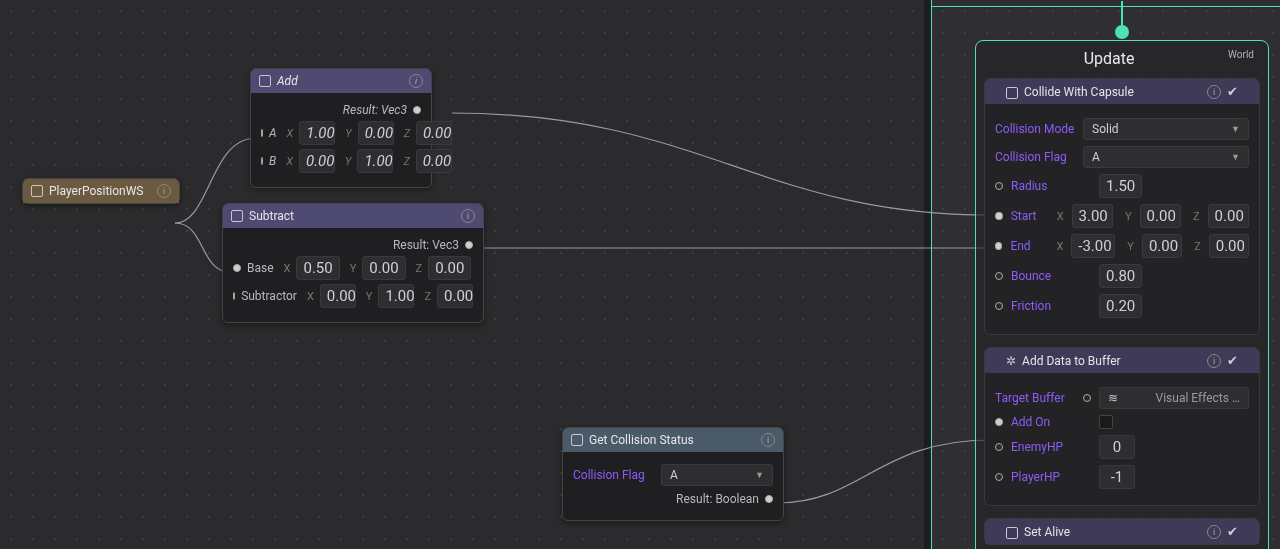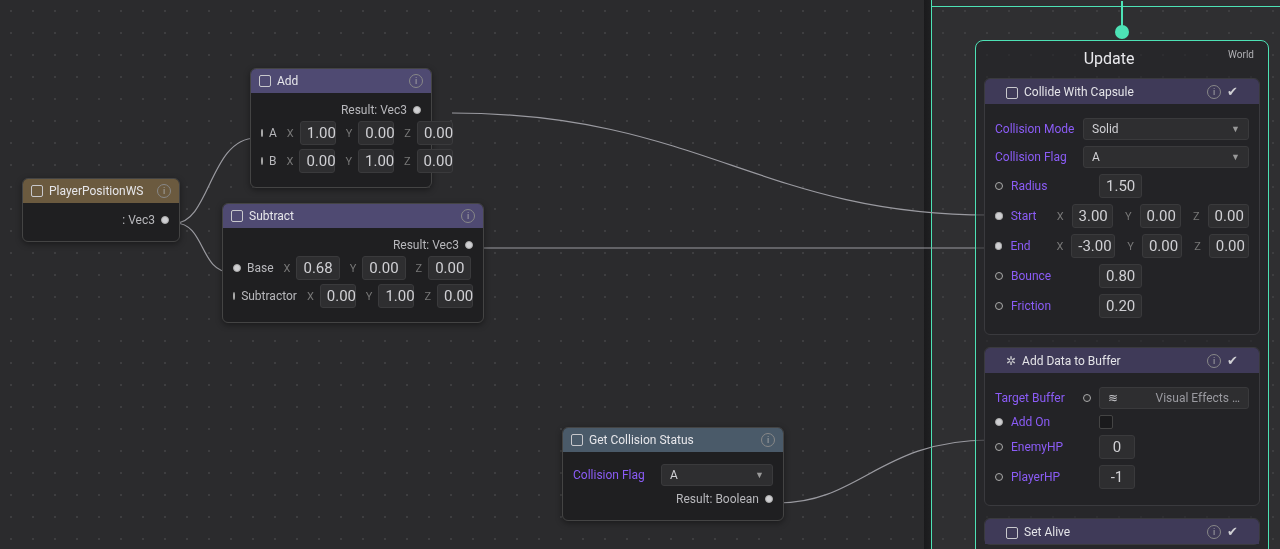--- a/index.html
+++ b/index.html
@@ -109,29 +109,23 @@
   <path d="M476,248 C700,248 760,248 990,248" stroke="#9a9aa0" stroke-width="1.2" fill="none"></path>
   <path d="M778,503 C860,503 880,440 990,440" stroke="#9a9aa0" stroke-width="1.2" fill="none"></path>
 </svg>
 
 <div class="node" style="left:22px; top:178px; width:158px;">
   <div class="node-header hdr-brown">
     <span class="icon-sq"></span>
     <span>PlayerPositionWS</span>
     <span class="info-dot">i</span>
   </div>
-  <div class="node-body">
-    <div class="row out-row">
-      <span class="lbl">: Vec3</span>
-      <span class="port filled"></span>
-    </div>
-  </div>
-</div>
-
-<div class="node" style="left:250px; top:68px; width:182px;">
+</div>
+
+<div class="node" style="left:250px; top:68px; width:182px;font-style:italic;">
   <div class="node-header hdr-purple">
     <span class="icon-sq"></span>
     <span>Add</span>
     <span class="info-dot">i</span>
   </div>
   <div class="node-body">
     <div class="row out-row">
       <span class="lbl">Result: Vec3</span>
       <span class="port filled"></span>
     </div>
@@ -166,21 +160,21 @@
   </div>
   <div class="node-body">
     <div class="row out-row">
       <span class="lbl">Result: Vec3</span>
       <span class="port filled"></span>
     </div>
     <div class="row">
       <span class="port filled"></span>
       <span class="lbl">Base</span>
       <span class="axis">X</span>
-        <span class="num">0.68</span>
+        <span class="num">0.50</span>
       <span class="axis">Y</span>
         <span class="num">0.00</span>
       <span class="axis">Z</span>
         <span class="num">0.00</span>
     </div>
     <div class="row">
       <span class="port"></span>
       <span class="lbl">Subtractor</span>
       <span class="axis">X</span>
         <span class="num">0.00</span>

